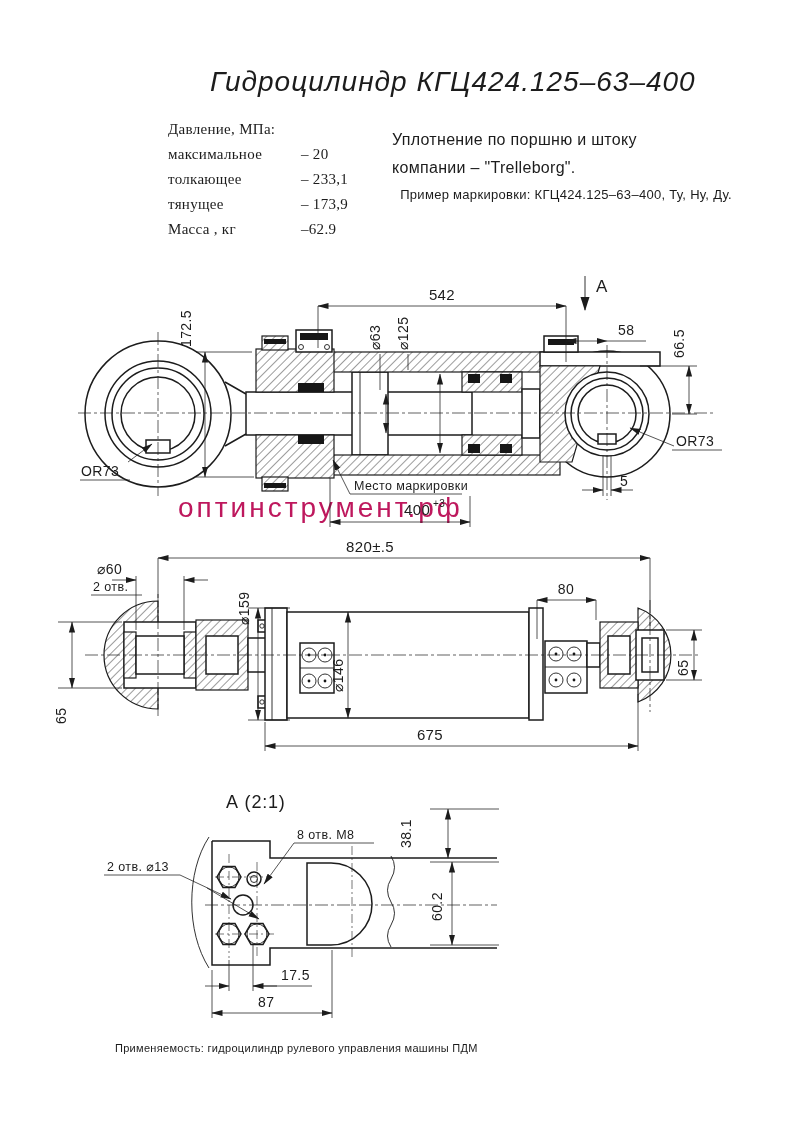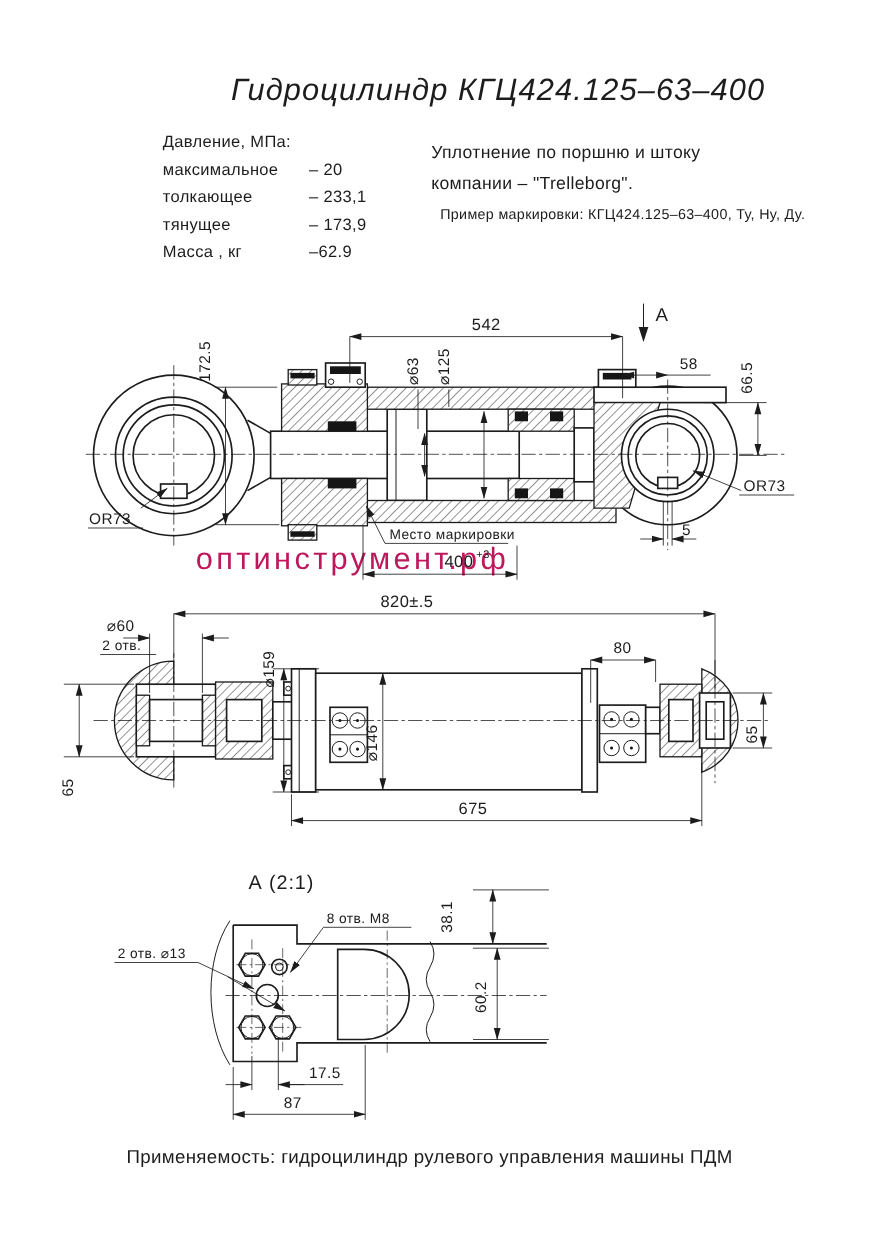--- a/index.html
+++ b/index.html
@@ -2,28 +2,28 @@
 <html><head>
 <meta charset="utf-8">
 <style>
   html,body{margin:0;padding:0;}
   body{
     width:793px;height:1123px;position:relative;background:#ffffff;
     font-family:"Liberation Sans",sans-serif;color:#1c1c1c;overflow:hidden;
   }
   .abs{position:absolute;}
   #title{left:210px;top:66px;font-size:28px;letter-spacing:1px;white-space:nowrap;font-style:italic;}
-  #specs{left:148px;top:121px;width:250px;}
+  #specs{left:168px;top:121px;width:250px;font-family:Liberation Serif, serif;}
   .spec-row{position:relative;height:25px;font-size:15px;letter-spacing:.3px;white-space:nowrap;}
   .spec-value{position:absolute;left:133px;top:0;}
   #sealnote{left:392px;top:131px;width:340px;}
   #sealnote .ln{font-size:16px;letter-spacing:.3px;margin-bottom:10px;white-space:nowrap;}
   #sealnote .ln.small{font-size:13px;margin-bottom:0;text-align:right;}
   #watermark{left:178px;top:492px;font-size:28px;letter-spacing:3px;color:#be185d;white-space:nowrap;z-index:1;}
-  #footer{left:115px;top:1042px;font-size:17px;letter-spacing:.3px;white-space:nowrap;text-align:center;}
+  #footer{left:115px;top:1042px;font-size:11px;letter-spacing:.3px;white-space:nowrap;text-align:center;}
   #drw{position:absolute;left:0;top:0;z-index:2;}
   .hud{z-index:3;}
 
   
   .ol{fill:#fff;stroke:#1c1c1c;stroke-width:1.5;}
   .olh{fill:url(#hat);stroke:#1c1c1c;stroke-width:1.2;}
   .st{fill:none;stroke:#1c1c1c;stroke-width:1.5;}
   .st1{fill:none;stroke:#1c1c1c;stroke-width:.9;}
   .tl{fill:none;stroke:#1c1c1c;stroke-width:.75;}
   .cl{fill:none;stroke:#1c1c1c;stroke-width:.7;stroke-dasharray:13 3 3 3;}

